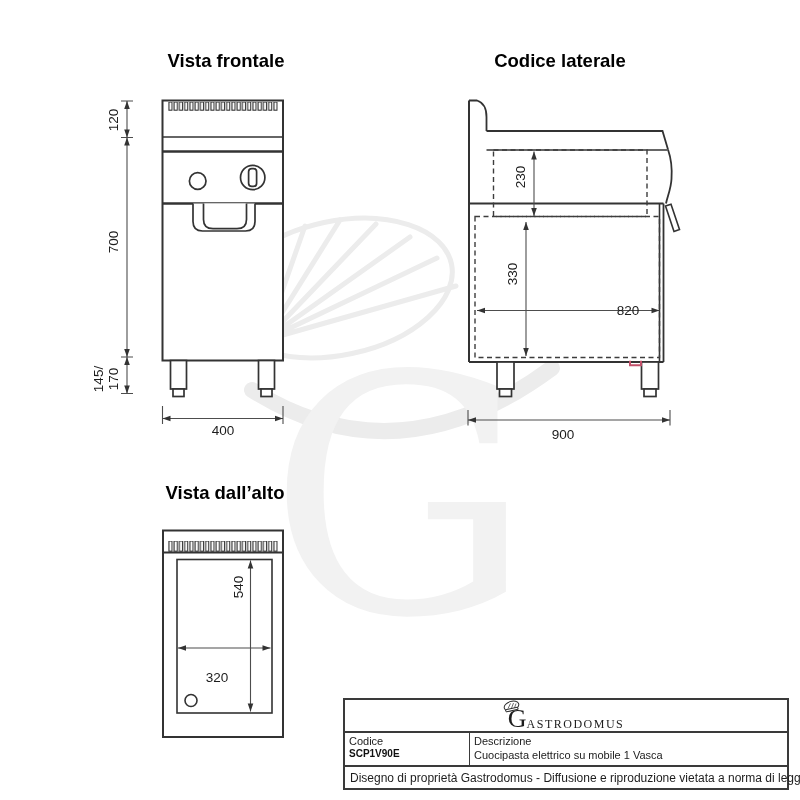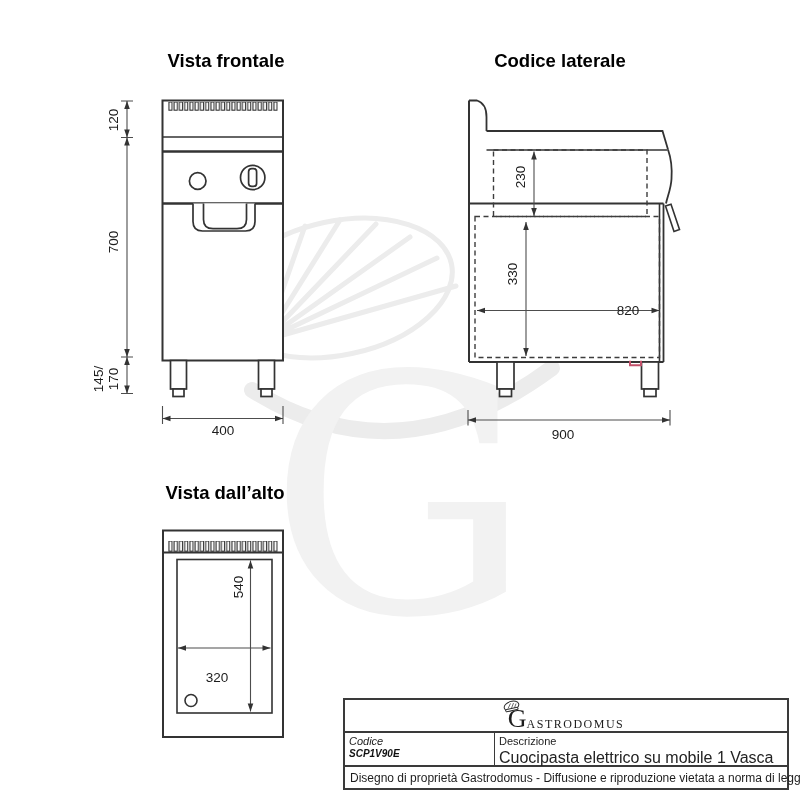--- a/index.html
+++ b/index.html
@@ -15,24 +15,24 @@
           border:2px solid #3a3a3a;box-sizing:border-box;background:#fff;}
   .tb-logo{position:relative;height:30px;display:flex;align-items:flex-end;
            justify-content:center;padding-bottom:1px;}
   .g-wrap{position:relative;display:inline-block;line-height:1;}
   .hat-svg{position:absolute;top:-9px;left:-7px;}
   .tb-g{font-family:"Liberation Serif",serif;font-size:26px;line-height:0.8;color:#1d1d1d;}
   .tb-rest{font-family:"Liberation Serif",serif;font-size:12px;letter-spacing:1.5px;
            color:#1d1d1d;line-height:1;}
   .tb-mid{display:flex;height:34px;border-top:2px solid #3a3a3a;box-sizing:border-box;}
   .tb-cell{padding:2px 4px;box-sizing:border-box;}
-  .tb-cell.codice{width:150px;border-right:1.5px solid #3a3a3a;font-style:italic;}
+  .tb-cell.codice{width:125px;border-right:1.5px solid #3a3a3a;}
   .tb-label{font-size:11px;color:#222;}
   .tb-code{font-size:10px;font-weight:bold;color:#111;margin-top:1px;}
-  .tb-desc{font-size:16px;color:#222;margin-top:2px;}
+  .tb-desc{font-size:11px;color:#222;margin-top:2px;}
   .tb-note{height:24px;border-top:2px solid #3a3a3a;box-sizing:border-box;font-size:12px;
            color:#1d1d1d;display:flex;align-items:center;padding-left:5px;white-space:nowrap;}
 </style>
 </head>
 <body>
 
 <div class="canvas">
 
 <svg class="art" width="800" height="800" viewBox="0 0 800 800">
   <defs>

